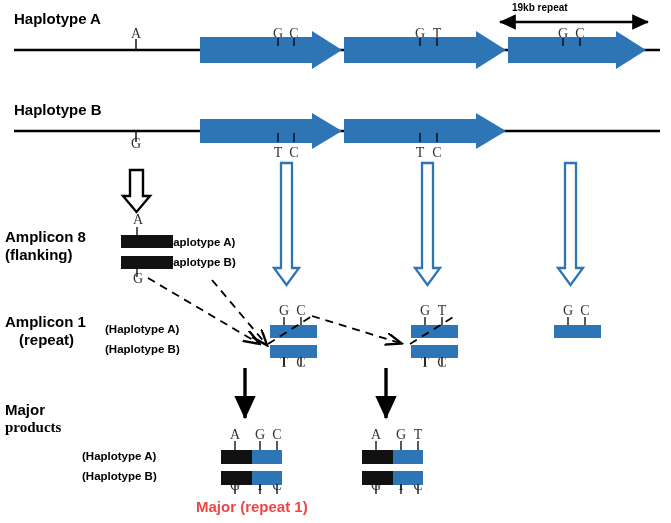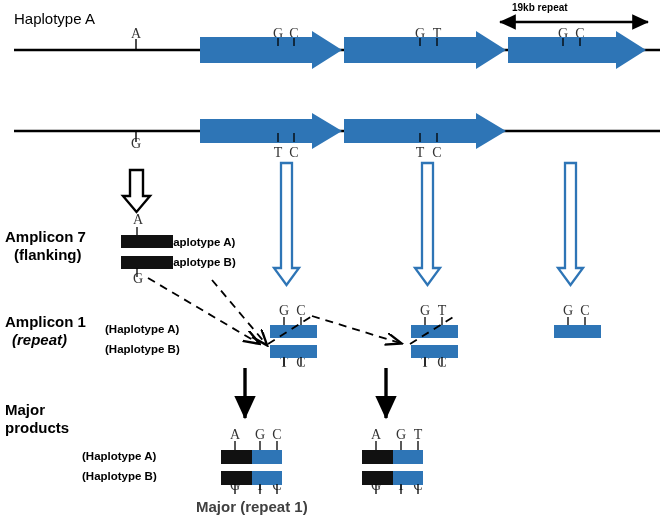--- a/index.html
+++ b/index.html
@@ -5,60 +5,61 @@
 <style>
   html,body{margin:0;padding:0;background:#ffffff;}
   body{
     font-family:"Liberation Sans", sans-serif;
     width:671px;height:523px;position:relative;overflow:hidden;
   }
   #stage{position:absolute;left:0;top:0;width:671px;height:523px;}
   svg#canvas{position:absolute;left:0;top:0;width:671px;height:523px;}
 
   .hdr{
-    position:absolute;font-weight:normal;font-size:15px;color:#000;
+    position:absolute;font-weight:bold;font-size:15px;color:#000;
     font-family:"Liberation Sans", sans-serif;white-space:nowrap;
   }
   .rowlbl{
     position:absolute;font-weight:bold;font-size:15px;color:#000;
     line-height:17px;white-space:nowrap;
   }
   .haplbl{
     position:absolute;font-weight:bold;font-size:11.5px;color:#000;
     white-space:nowrap;
   }
   .base{
     position:absolute;font-family:"Liberation Serif", serif;
     font-size:14px;color:#333;white-space:nowrap;text-align:center;
   }
   .botlbl{
-    position:absolute;font-weight:bold;font-size:15px;color:#404040;
+    position:absolute;font-weight:bold;font-size:15px;color:#ef4444;
     white-space:nowrap;
   }
   .kb{
     position:absolute;font-weight:bold;font-size:10px;color:#000;
     white-space:nowrap;
   }
 </style>
 </head>
 <body>
 
 <div id="stage">
 
   <div class="hdr" style="left:14px;top:10px;">Haplotype A</div>
+  <div class="hdr" style="left:14px;top:101px;">Haplotype B</div>
   <div class="kb" style="left:512px;top:2px;">19kb repeat</div>
 
-  <div class="rowlbl" style="left:5px;top:228px;">Amplicon 7</div>
-  <div class="rowlbl" style="left:14px;top:246px;text-align:right;">(flanking)</div>
+  <div class="rowlbl" style="left:5px;top:228px;">Amplicon 8</div>
+  <div class="rowlbl" style="left:5px;top:246px;text-align:right;">(flanking)</div>
 
   <div class="rowlbl" style="left:5px;top:313px;">Amplicon 1</div>
-  <div class="rowlbl" style="left:12px;top:331px;font-style:italic;">(repeat)</div>
+  <div class="rowlbl" style="left:19px;top:331px;">(repeat)</div>
 
   <div class="rowlbl" style="left:5px;top:401px;">Major</div>
-  <div class="rowlbl" style="left:5px;top:419px;">products</div>
+  <div class="rowlbl" style="left:5px;top:419px;font-family:Liberation Serif, serif;">products</div>
 
   <div class="haplbl" style="left:161px;top:236px;">(Haplotype A)</div>
   <div class="haplbl" style="left:161px;top:256px;">(Haplotype B)</div>
 
   <div class="haplbl" style="left:105px;top:323px;">(Haplotype A)</div>
   <div class="haplbl" style="left:105px;top:343px;">(Haplotype B)</div>
 
   <div class="haplbl" style="left:82px;top:450px;">(Haplotype A)</div>
   <div class="haplbl" style="left:82px;top:470px;">(Haplotype B)</div>
 

